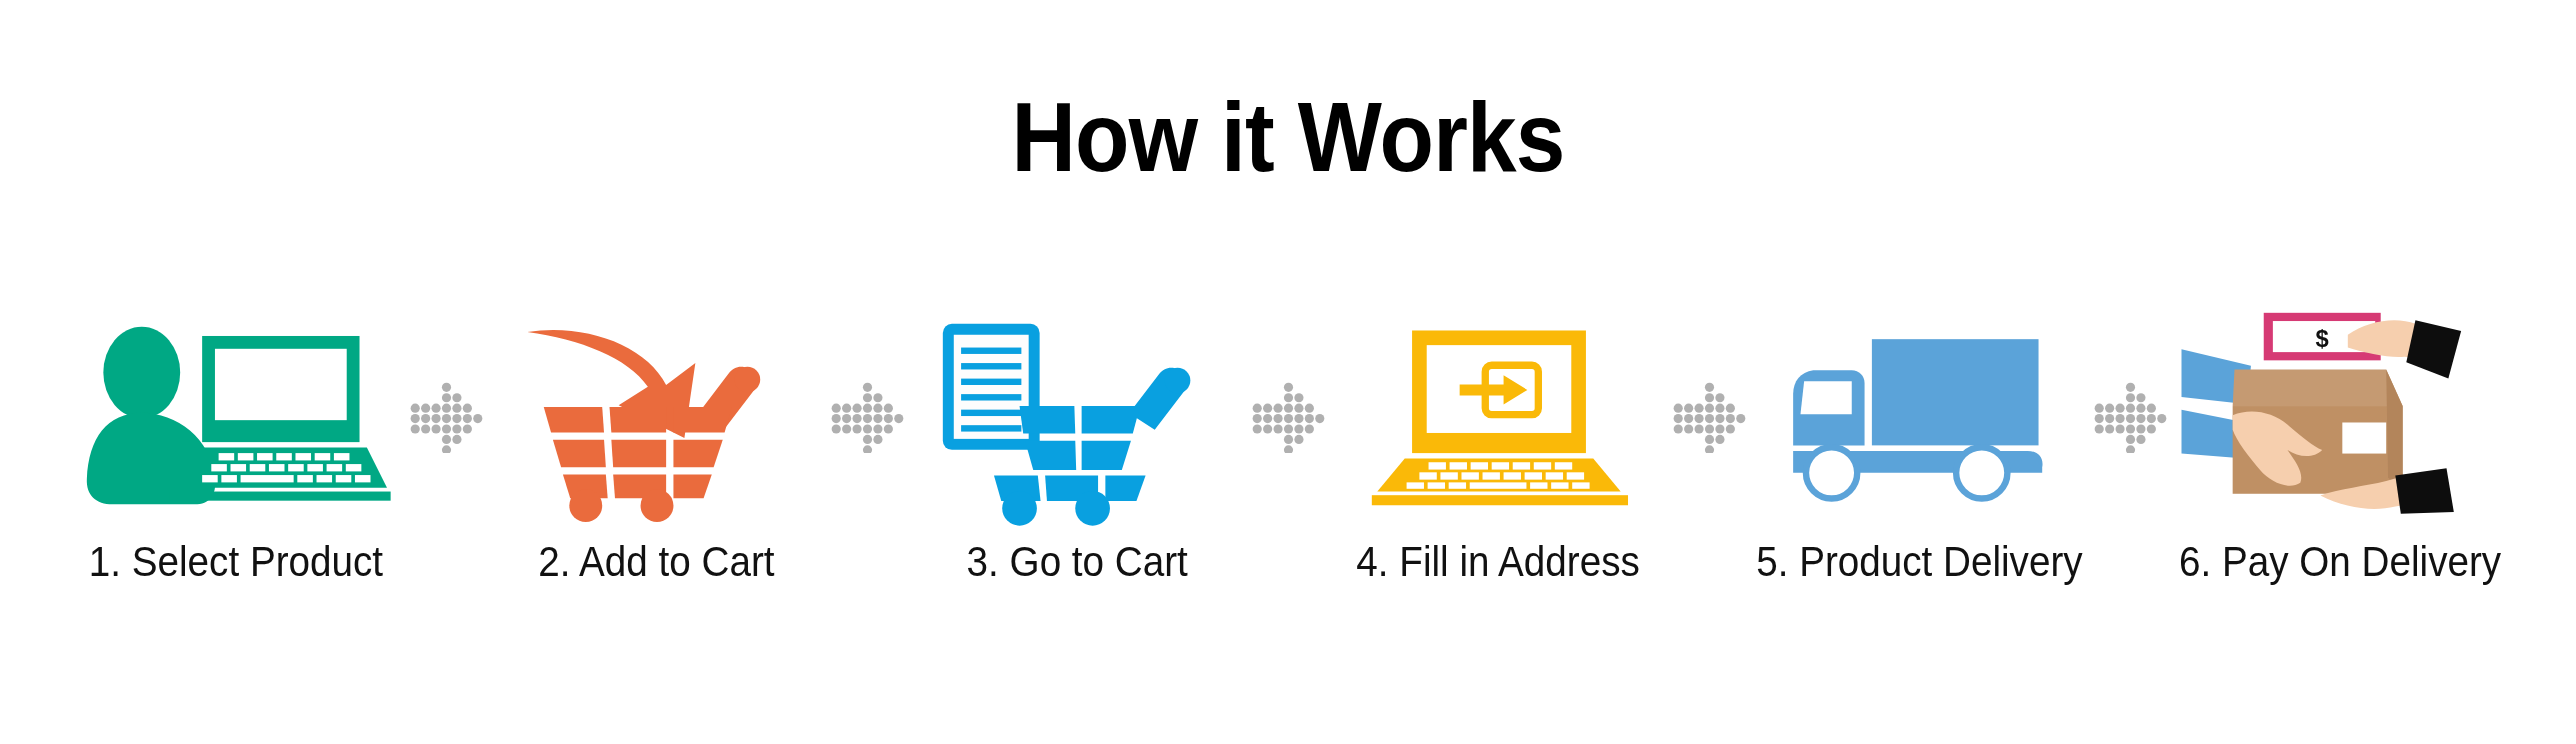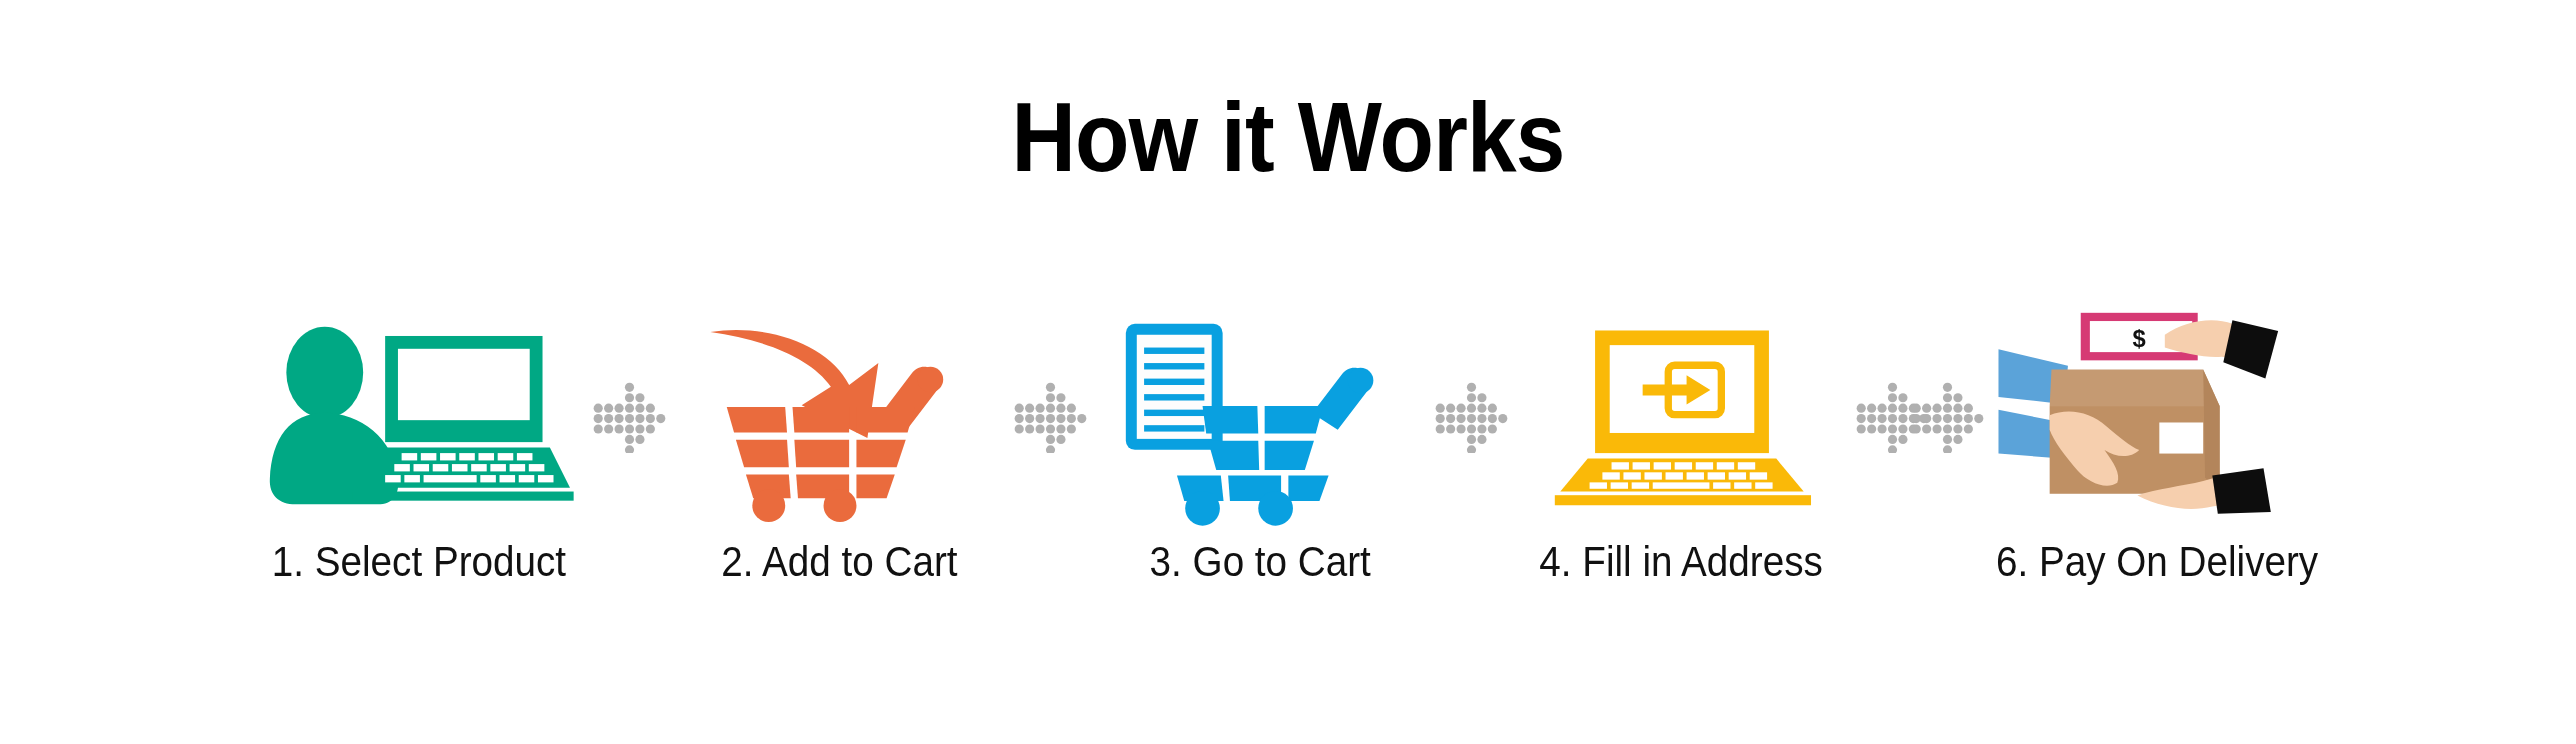--- a/index.html
+++ b/index.html
@@ -355,20 +355,37 @@
         <circle cx="35" cy="47" r="4.4"></circle>
           <circle cx="45" cy="47" r="4.4"></circle>
           <circle cx="55" cy="47" r="4.4"></circle>
         <circle cx="35" cy="57" r="4.4"></circle>
           <circle cx="45" cy="57" r="4.4"></circle>
         <circle cx="35" cy="67" r="4.4"></circle>
       </g>
     </svg>
   </div>
 
+  <div class="step">
+    <div class="art">
+      <svg width="293" height="174" viewBox="0 0 320 190">
+
+        <rect x="108" y="10" width="182" height="116" fill="#5ba3d9"></rect>
+
+        <path d="M22 70 C22 56 30 46 44 44 L86 44 C94 44 100 50 100 58 L100 126 L22 126 Z" fill="#5ba3d9"></path>
+        <path d="M34 56 L86 56 L86 92 L30 92 Z" fill="#ffffff"></path>
+
+        <path d="M100 132 L278 132 C290 132 296 140 294 150 L294 156 L22 156 L22 132 Z" fill="#5ba3d9"></path>
+
+        <circle cx="64" cy="156" r="28" fill="#ffffff" stroke="#5ba3d9" stroke-width="7"></circle>
+        <circle cx="228" cy="156" r="28" fill="#ffffff" stroke="#5ba3d9" stroke-width="7"></circle>
+      </svg>
+    </div>
+    <div class="caption">5. Product Delivery</div>
+  </div>
 
   <div class="sep">
     <svg width="73" height="73" viewBox="0 0 70 70">
       <g class="dot">
         <circle cx="35" cy="7" r="4.4"></circle>
         <circle cx="35" cy="17" r="4.4"></circle>
           <circle cx="45" cy="17" r="4.4"></circle>
         <circle cx="5" cy="27" r="4.4"></circle>
           <circle cx="15" cy="27" r="4.4"></circle>
           <circle cx="25" cy="27" r="4.4"></circle>

